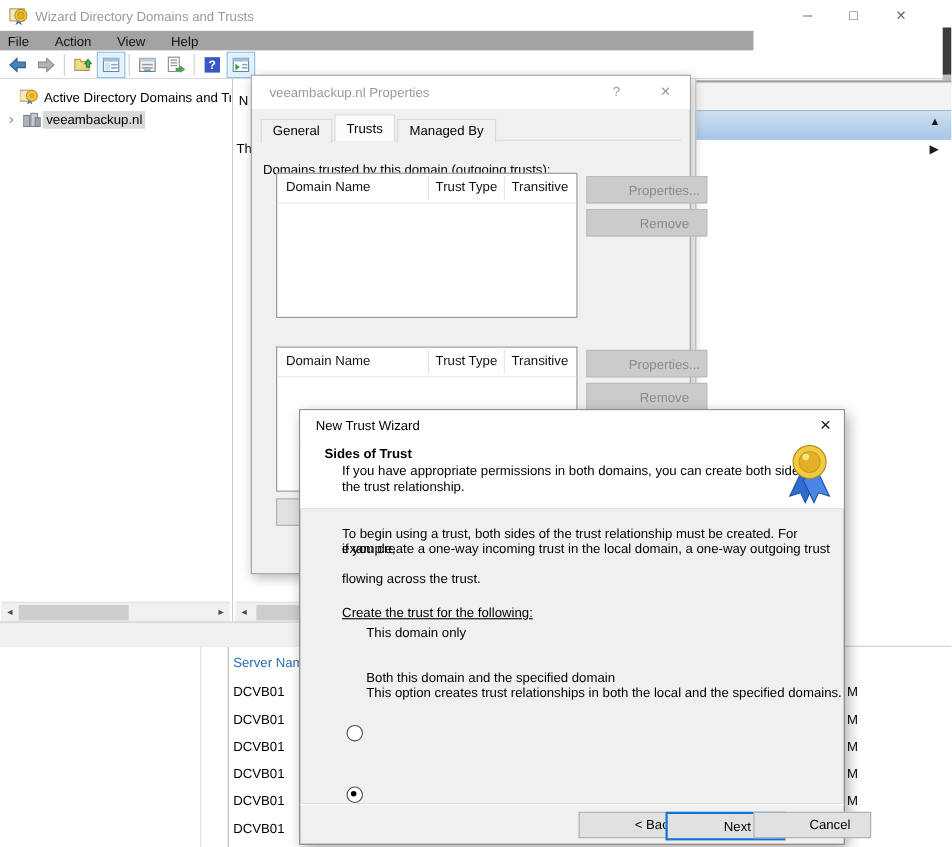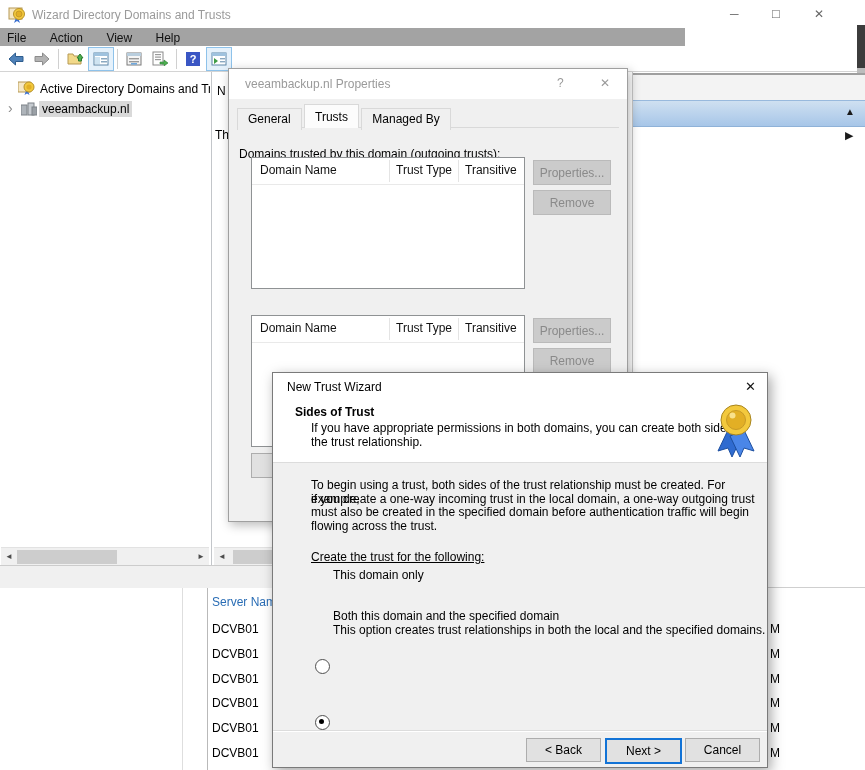--- a/index.html
+++ b/index.html
@@ -15,21 +15,21 @@
   .sb-arrow{width:16px;height:16px;font-size:8px;color:#4d4d4d;display:flex;align-items:center;justify-content:center;}
   .sb-thumb{height:14px;background:#cdcdcd;margin-top:1px;}
   .dialog{background:#f0f0f0;border:1px solid #9f9f9f;box-shadow:2px 3px 10px rgba(0,0,0,.28);}
   .dlg-title{background:#fff;height:30px;display:flex;align-items:center;}
   .tab{display:inline-block;padding:3px 10px 4px 10px;background:#f0f0f0;border:1px solid #d9d9d9;border-bottom:none;margin-right:-1px;position:relative;}
   .tab.sel{background:#fcfcfc;padding-top:5px;top:-2px;z-index:3;}
   .listbox{background:#fff;border:1px solid #8f9294;}
   .col-head{position:absolute;top:5px;font-size:12px;color:#111;}
   .col-line{position:absolute;top:2px;width:1px;height:22px;background:#e4e4e4;}
   .head-underline{position:absolute;left:0;right:0;top:26px;height:1px;background:#e9e9e9;}
-  .btn{display:flex;align-items:center;justify-content:center;font-size:12px;background:#e1e1e1;border:1px solid #adadad;color:#000;}
+  .btn{display:flex;align-items:center;justify-content:center;font-size:12px;background:#e1e1e1;border:1px solid #adadad;color:#000;padding-left:32px;}
   .btn.disabled{background:#cbcbcb;border-color:#bababa;color:#8a8a8a;}
   .btn.focused{border:2px solid #1273d6;}
   .etched{border-top:1px solid #dcdcdc;border-bottom:1px solid #fff;height:0;}
   .radio{width:13px;height:13px;border-radius:50%;border:1px solid #4f4f4f;background:#fff;position:relative;}
   .radio.sel::after{content:"";position:absolute;left:3px;top:3px;width:5px;height:5px;border-radius:50%;background:#000;}
   .wrap-line{line-height:13.5px;font-size:12px;}
   .bluebar{background:linear-gradient(#cfe0f1,#a7c6e8);border-top:1px solid #98b9dd;border-bottom:1px solid #8fb2d8;}
 </style>
 </head>
 <body>
@@ -242,21 +242,20 @@
           <polygon points="29,27 39,48 29,45 25,54 15,33" fill="#4a86e8" stroke="#1d4fa0"></polygon>
           <circle cx="21" cy="17" r="15" fill="#f3c93d" stroke="#a8851f"></circle>
           <circle cx="21" cy="17" r="9.5" fill="#e2af25" stroke="#c79a28"></circle>
           <circle cx="17.5" cy="12.5" r="3" fill="#f9e18c"></circle>
         </svg>
       </span>
     </div>
 
     <div class="abs wrap-line" style="left:38px;top:106px;">To begin using a trust, both sides of the trust relationship must be created. For example,</div>
     <div class="abs wrap-line" style="left:38px;top:119.5px;">if you create a one-way incoming trust in the local domain, a one-way outgoing trust</div>
-    <div class="abs wrap-line" style="left:38px;top:133px;">must also be created in the specified domain before authentication traffic will begin</div>
     <div class="abs wrap-line" style="left:38px;top:146.5px;">flowing across the trust.</div>
 
     <div class="abs wrap-line" style="left:38px;top:178px;text-decoration:underline;">Create the trust for the following:</div>
 
     <div class="abs radio" style="left:42px;top:196px;"></div>
     <div class="abs wrap-line" style="left:60px;top:196px;">This domain only</div>
 
     <div class="abs radio sel" style="left:42px;top:237px;"></div>
     <div class="abs wrap-line" style="left:60px;top:237px;">Both this domain and the specified domain</div>
     <div class="abs wrap-line" style="left:60px;top:251px;">This option creates trust relationships in both the local and the specified domains.</div>

